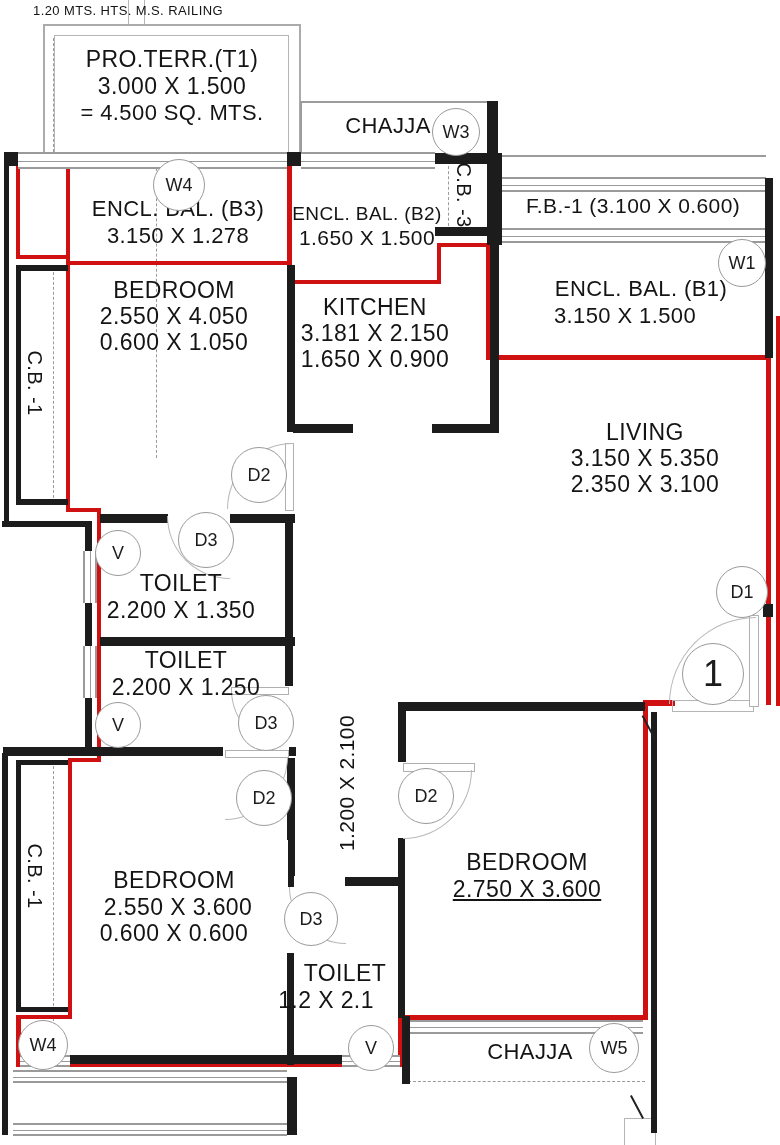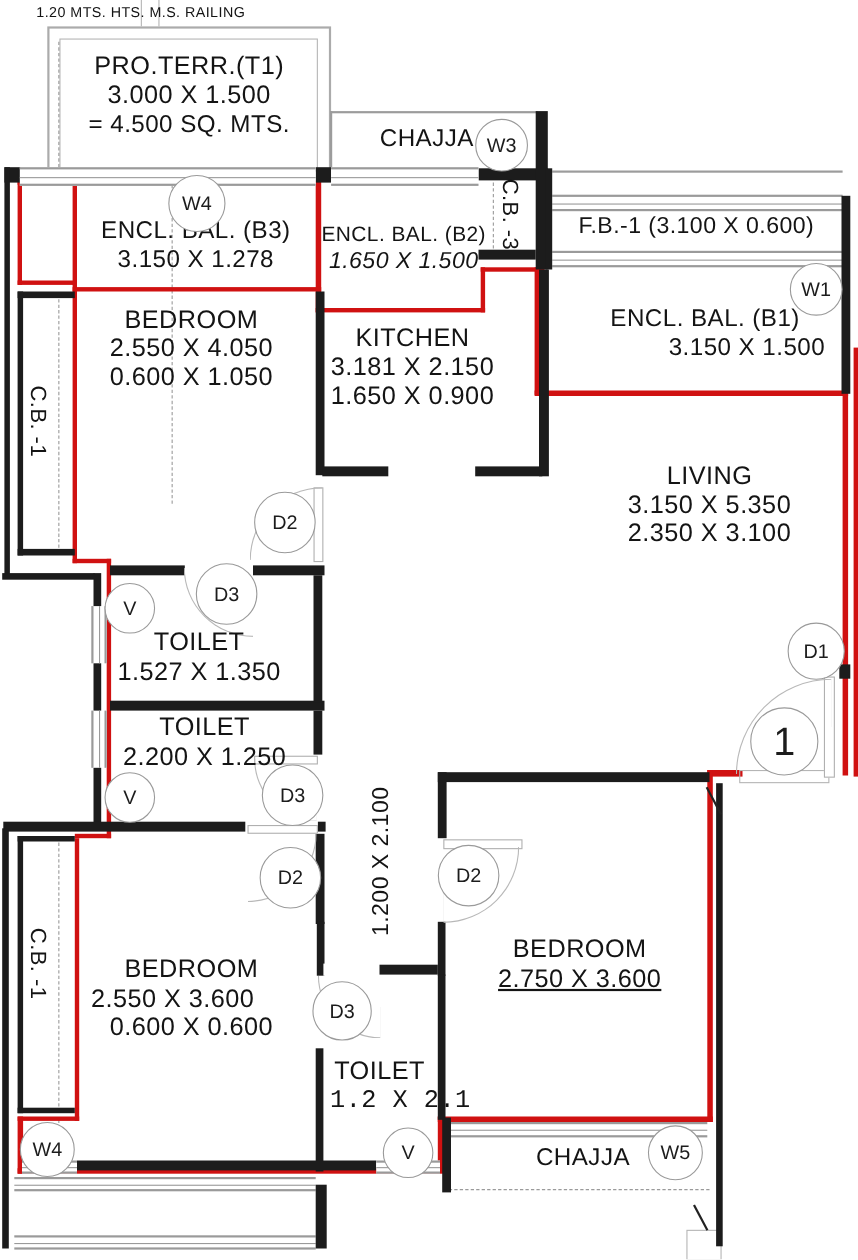--- a/index.html
+++ b/index.html
@@ -219,57 +219,57 @@
   <div class="t f24" style="left:172px;top:46px;">PRO.TERR.(T1)</div>
   <div class="t f24" style="left:172px;top:73px;">3.000 X 1.500</div>
   <div class="t f22" style="left:172px;top:100px;">= 4.500 SQ. MTS.</div>
 
   <div class="t f22" style="left:388px;top:113px;">CHAJJA</div>
 
   <div class="t f22" style="left:178px;top:196px;">ENCL. BAL. (B3)</div>
   <div class="t f22" style="left:178px;top:223px;">3.150 X 1.278</div>
 
   <div class="t f19" style="left:367px;top:203px;">ENCL. BAL. (B2)</div>
-  <div class="t f21" style="left:367px;top:226px;font-style:italic;">1.650 X 1.500</div>
+  <div class="t f21" style="left:367px;top:226px;">1.650 X 1.500</div>
 
   <div class="t f21" style="left:633px;top:194px;">F.B.-1 (3.100 X 0.600)</div>
 
   <div class="t f22" style="left:641px;top:276px;">ENCL. BAL. (B1)</div>
-  <div class="t f22" style="left:679px;top:303px;">3.150 X 1.500</div>
+  <div class="t f22" style="left:625px;top:303px;">3.150 X 1.500</div>
 
   <div class="t f24" style="left:174px;top:277px;">BEDROOM</div>
   <div class="t f24" style="left:174px;top:303px;">2.550 X 4.050</div>
   <div class="t f24" style="left:174px;top:329px;">0.600 X 1.050</div>
 
   <div class="t f24" style="left:375px;top:294px;">KITCHEN</div>
   <div class="t f24" style="left:375px;top:320px;">3.181 X 2.150</div>
   <div class="t f24" style="left:375px;top:346px;">1.650 X 0.900</div>
 
   <div class="t f24" style="left:645px;top:419px;">LIVING</div>
   <div class="t f24" style="left:645px;top:445px;">3.150 X 5.350</div>
   <div class="t f24" style="left:645px;top:471px;">2.350 X 3.100</div>
 
   <div class="t f20 rot90" style="left:34px;top:383px;">C.B. -1</div>
   <div class="t f20 rot90" style="left:463px;top:195px;">C.B. -3</div>
   <div class="t f20 rot90" style="left:34px;top:876px;">C.B. -1</div>
 
   <div class="t f24" style="left:181px;top:570px;">TOILET</div>
-  <div class="t f24" style="left:181px;top:597px;">1.527 X 1.350</div>
+  <div class="t f24" style="left:181px;top:597px;">2.200 X 1.350</div>
 
   <div class="t f24" style="left:186px;top:647px;">TOILET</div>
   <div class="t f24" style="left:186px;top:674px;">2.200 X 1.250</div>
 
   <div class="t f21 rotn90" style="left:347px;top:783px;">1.200 X 2.100</div>
 
   <div class="t f24" style="left:174px;top:867px;">BEDROOM</div>
-  <div class="t f24" style="left:157px;top:894px;">2.550 X 3.600</div>
+  <div class="t f24" style="left:178px;top:894px;">2.550 X 3.600</div>
   <div class="t f24" style="left:174px;top:920px;">0.600 X 0.600</div>
 
   <div class="t f24" style="left:527px;top:849px;">BEDROOM</div>
   <div class="t f24" style="left:527px;top:876px;text-decoration:underline;">2.750 X 3.600</div>
 
   <div class="t f24" style="left:345px;top:960px;">TOILET</div>
-  <div class="t f24" style="left:364px;top:987px;font-family:Liberation Mono, monospace;">1.2 X 2.1</div>
+  <div class="t f24" style="left:326px;top:987px;">1.2 X 2.1</div>
 
   <div class="t f22" style="left:530px;top:1039px;">CHAJJA</div>
 
 
 </div>
 
 </body></html>

